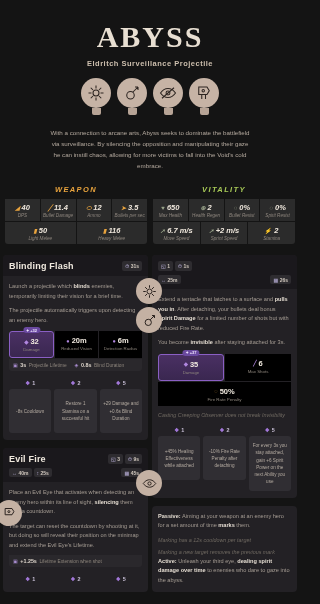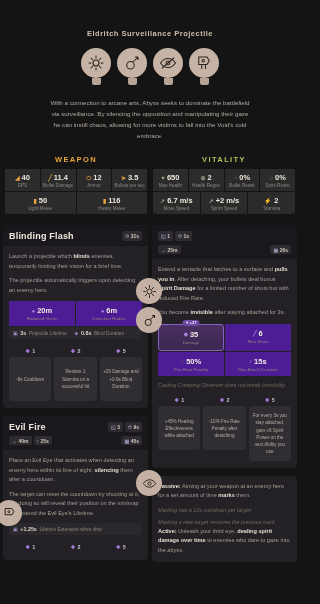--- a/index.html
+++ b/index.html
@@ -36,21 +36,21 @@
   .ab-key {
     width: 9px; height: 7px; margin: 0 auto; background: #b7a496;
     border-radius: 0 0 2px 2px;
   }
   .hero-desc {
     margin: 13px auto 0; width: 200px;
     font-size: 6.2px; line-height: 1.75; color: #b4a99e; text-align: center;
   }
 
   
-  .stats-wrap { display: flex; gap: 6px; padding: 14px 5px 0; }
+  .stats-wrap { display: flex; gap: 6px; padding: 14px 5px 0; font-style: italic; }
   .stat-col { flex: 1; }
   .stat-title {
     text-align: center; font-size: 7.5px; font-weight: 700; letter-spacing: 1.4px;
     margin-bottom: 5px;
   }
   .stat-title.weapon { color: #e8a33d; }
   .stat-title.vitality { color: #a7c957; }
   .stat-row { display: flex; gap: 1px; margin-bottom: 1px; align-items: center; }
   .stat-box {
     flex: 1; background: #2b2b2b; padding: 4px 1px 3px; text-align: center;
@@ -94,21 +94,21 @@
 
   .card-body { padding: 6px 6px 7px; }
   .card-desc { font-size: 5.6px; line-height: 1.7; color: #a69d94; margin-bottom: 5px; }
   .card-desc:last-of-type { margin-bottom: 0; }
   .card-desc b { color: #e3dbd0; }
   .card-note { font-size: 5.4px; color: #6f6961; font-style: italic; margin: 6px 0 2px; }
 
   
   .ab-stats { display: flex; flex-wrap: wrap; gap: 1px; margin-top: 6px; }
   .ab-stat {
-    background: #4c1d95; padding: 5px 2px 4px; text-align: center;
+    background: #000000; padding: 5px 2px 4px; text-align: center;
     flex: 1 1 0; min-width: 0; position: relative;
   }
   .ab-stat.half { flex: 1 1 48%; }
   .ab-stat.hl {
     background: linear-gradient(180deg,#4a3063,#3a2750);
     border: 1px solid #8a5fc4; border-radius: 3px;
   }
   .ab-stat-val {
     display: flex; align-items: center; justify-content: center; gap: 2px;
     font-size: 7.5px; font-weight: 700; color: #f0e9df; white-space: nowrap;
@@ -155,20 +155,21 @@
     display: flex; align-items: center; justify-content: center; margin-bottom: 3px;
   }
   .side-icon svg { width: 15px; height: 15px; }
 </style>
 </head>
 <body>
 
 <div class="page">
 
   <div class="hero-header">
+    <div class="hero-name">ABYSS</div>
     <div class="hero-role">Eldritch Surveillance Projectile</div>
 
     <div class="hero-ability-icons">
       <div class="ab-icon-wrap">
         <div class="ab-icon">
           <svg viewBox="0 0 24 24" fill="none" stroke="#2c2420" stroke-width="1.4">
             <circle cx="12" cy="12" r="4"></circle>
               <path d="M12 2v4M12 18v4M2 12h4M18 12h4M5 5l3 3M16 16l3 3M19 5l-3 3M8 16l-3 3"></path>
           </svg>
         </div>
@@ -288,20 +289,25 @@
                   <span class="picon">⏱</span>
                   <span>31s</span>
                 </div>
               </div>
             </div>
           </div>
           <div class="card-body">
             <div class="card-desc">Launch a projectile which <b>blinds</b> enemies, temporarily limiting their vision for a brief time.</div>
             <div class="card-desc">The projectile automatically triggers upon detecting an enemy hero.</div>
             <div class="ab-stats">
+              <div class="ab-stat hl">
+                <div class="up-badge"><span>✦</span>+32</div>
+                <div class="ab-stat-val"><span class="sicon">◆</span>32</div>
+                <div class="ab-stat-lbl">Damage</div>
+              </div>
               <div class="ab-stat">
                 <div class="ab-stat-val"><span class="sicon">●</span>20m</div>
                 <div class="ab-stat-lbl">Reduced Vision</div>
               </div>
               <div class="ab-stat">
                 <div class="ab-stat-val"><span class="sicon">●</span>6m</div>
                 <div class="ab-stat-lbl">Detection Radius</div>
               </div>
             </div>
             <div class="ab-substats">
@@ -430,24 +436,20 @@
                 <div class="ab-stat-lbl">Damage</div>
               </div>
               <div class="ab-stat half">
                 <div class="ab-stat-val"><span class="sicon">╱</span>6</div>
                 <div class="ab-stat-lbl">Max Shots</div>
               </div>
               <div class="ab-stat half">
                 <div class="ab-stat-val"><span class="sicon gold">◌</span>50%</div>
                 <div class="ab-stat-lbl">Fire Rate Penalty</div>
               </div>
-              <div class="ab-stat half">
-                <div class="ab-stat-val"><span class="sicon">↕</span>15s</div>
-                <div class="ab-stat-lbl">Max Attach Duration</div>
-              </div>
             </div>
             <div class="card-note">Casting Creeping Observer does not break Invisibility</div>
             <div class="upgrades">
               <div class="upg">
                 <div class="upg-cost"><span class="souls">❖</span>1</div>
                 <div class="upg-box">+45% Healing Effectiveness while attached</div>
               </div>
               <div class="upg">
                 <div class="upg-cost"><span class="souls">❖</span>2</div>
                 <div class="upg-box">-10% Fire Rate Penalty after detaching</div>

